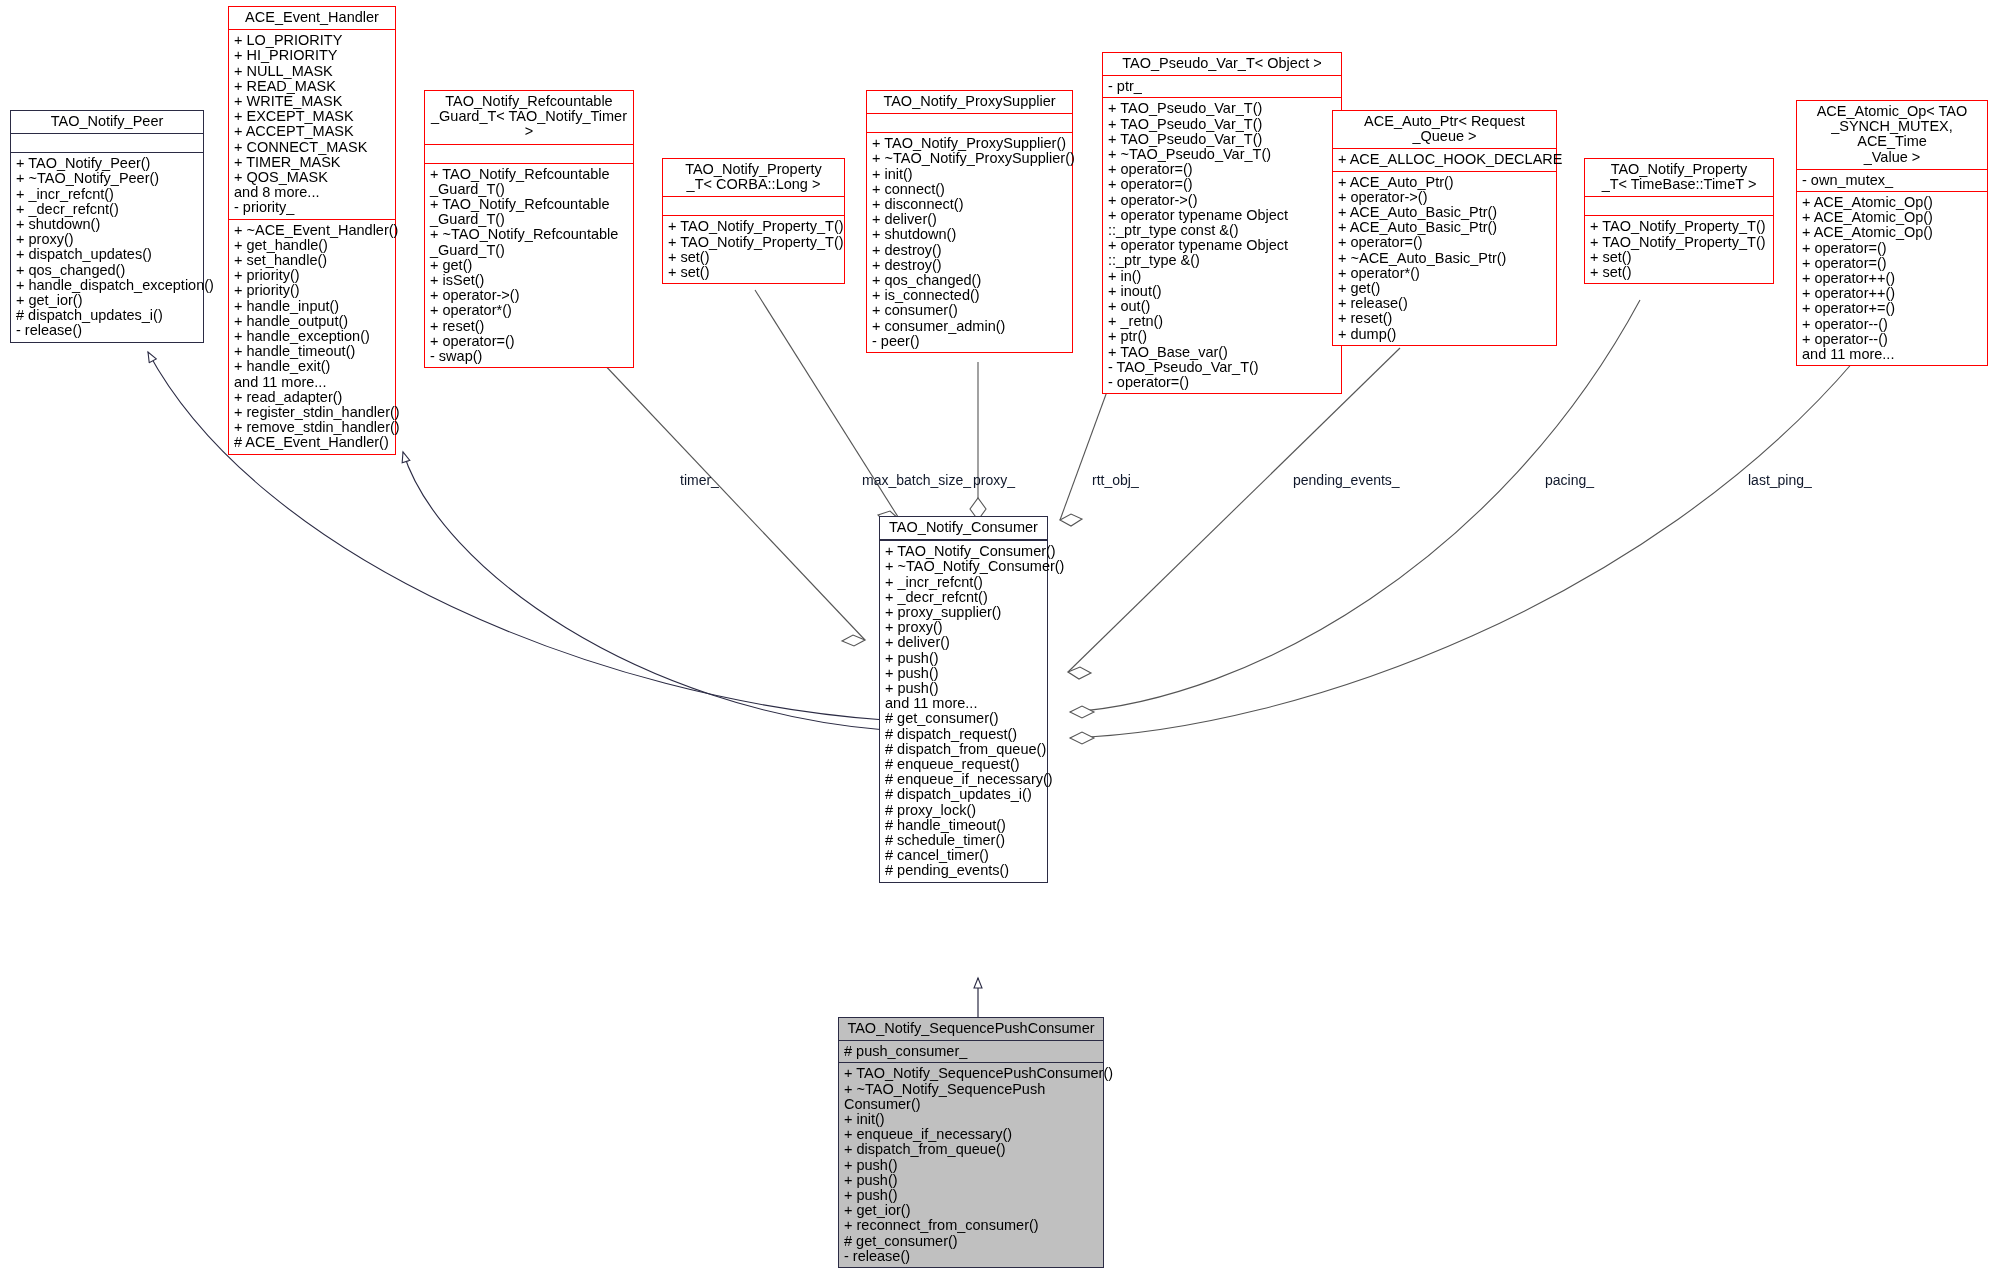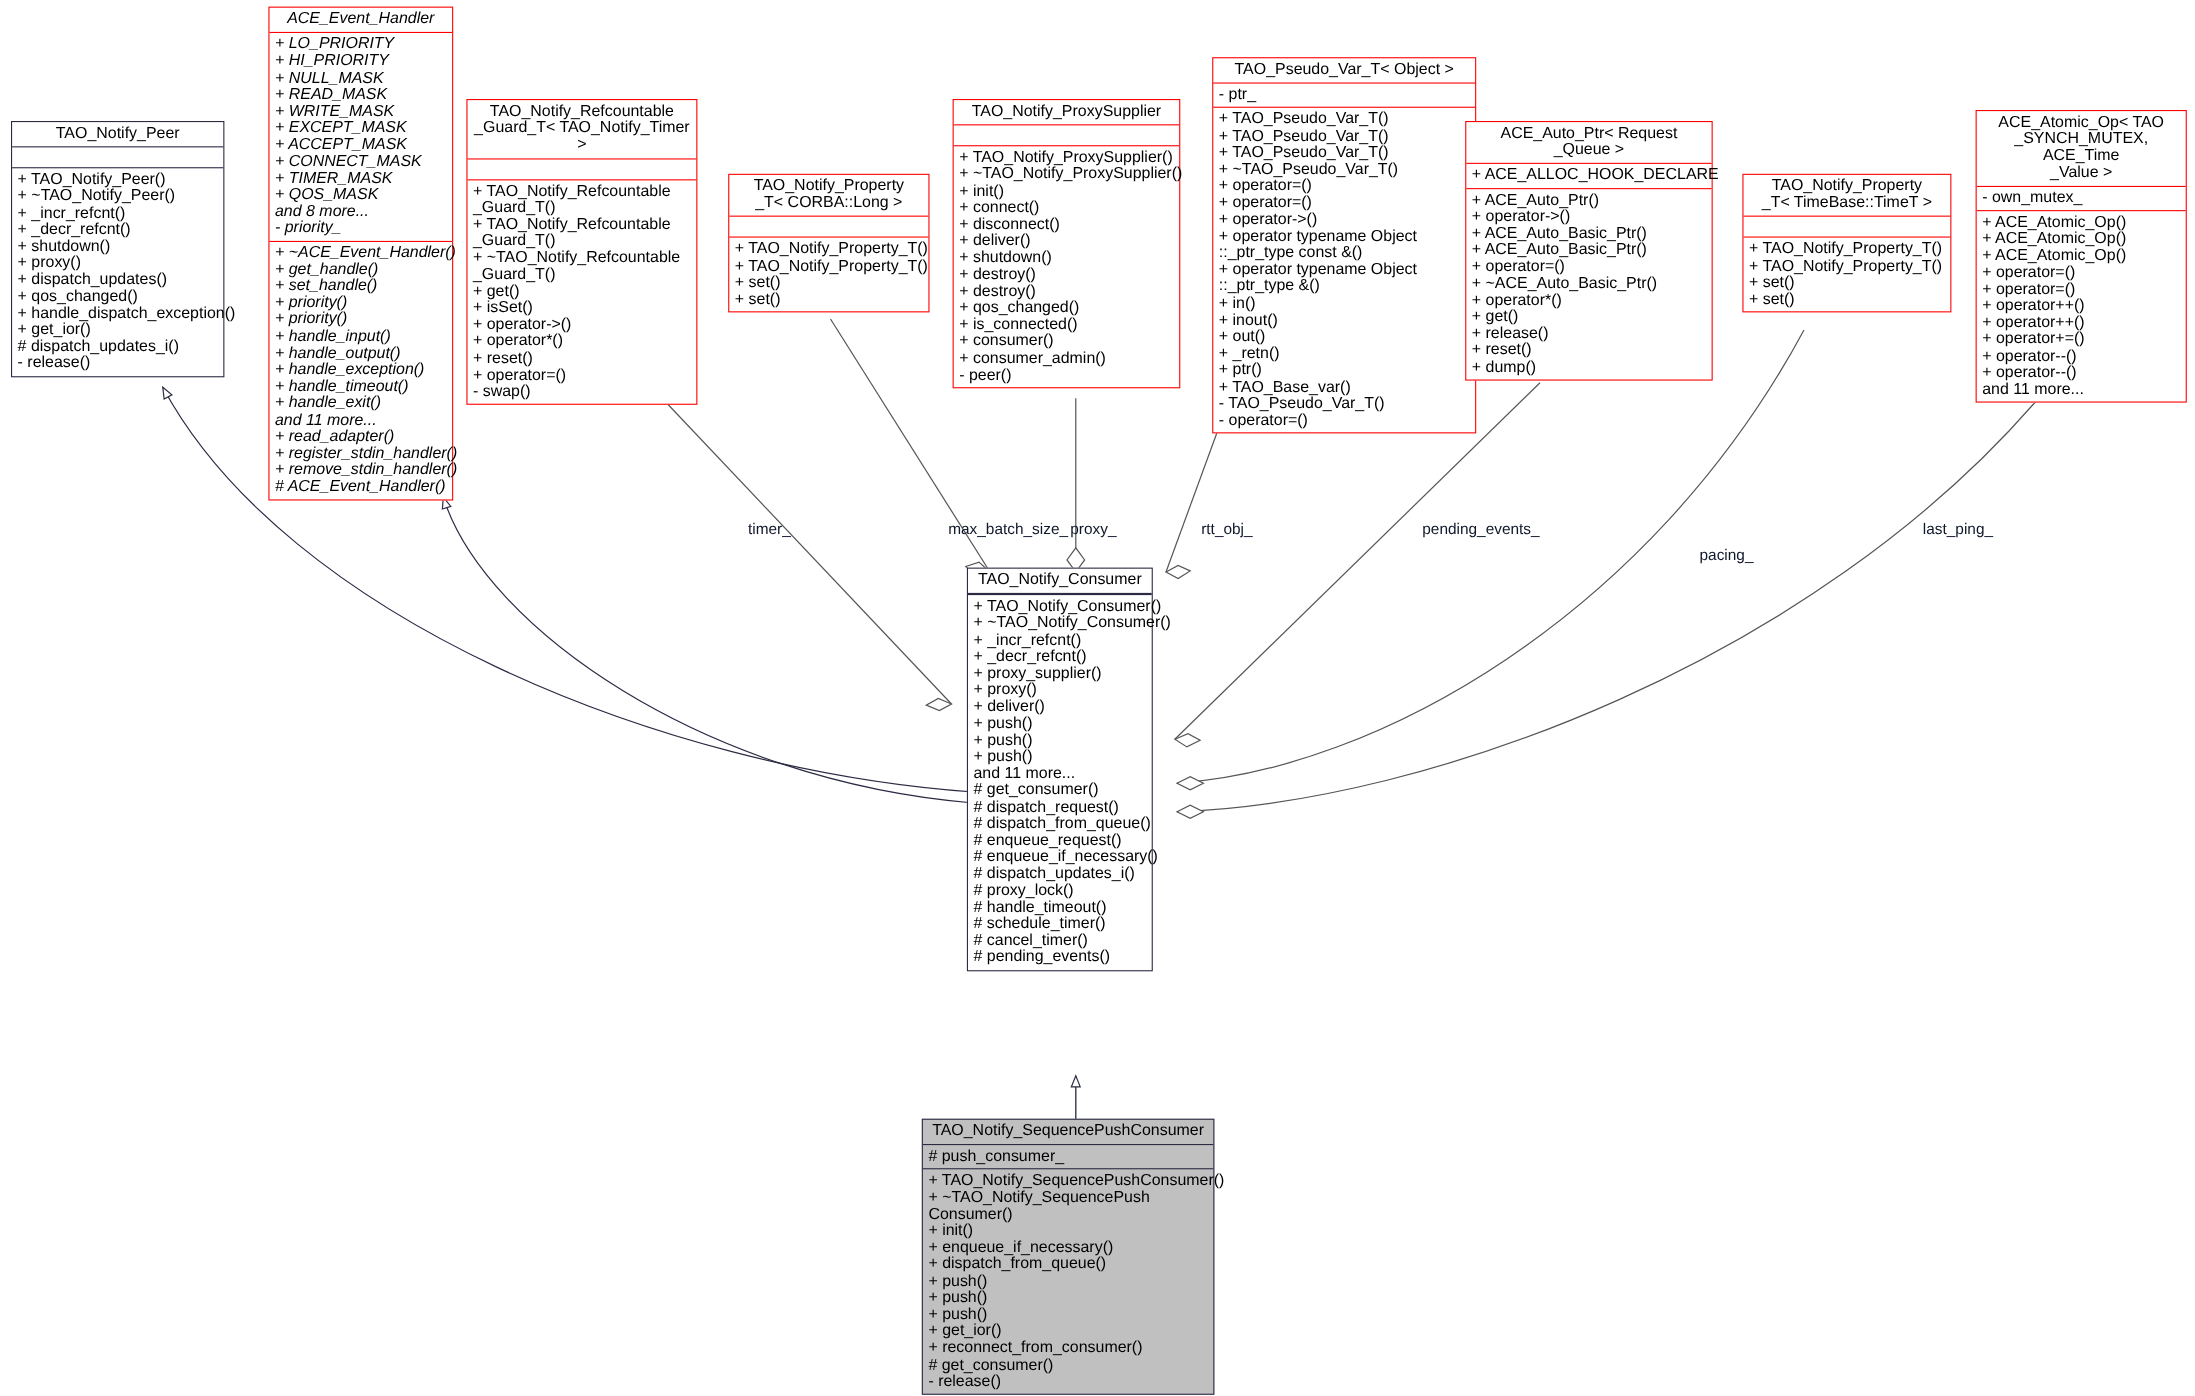--- a/index.html
+++ b/index.html
@@ -133,21 +133,21 @@
       <div class="row">+ proxy()</div>
       <div class="row">+ dispatch_updates()</div>
       <div class="row">+ qos_changed()</div>
       <div class="row">+ handle_dispatch_exception()</div>
       <div class="row">+ get_ior()</div>
       <div class="row"># dispatch_updates_i()</div>
       <div class="row">- release()</div>
     </div>
   </div>
 
-  <div class="uml" style="left:244px; top:6px; width:168px;font-style:italic;">
+  <div class="uml" style="left:228px; top:6px; width:168px;">
     <div class="title">ACE_Event_Handler</div>
     <div class="sep"></div>
     <div class="attrs">
       <div class="row">+ LO_PRIORITY</div>
       <div class="row">+ HI_PRIORITY</div>
       <div class="row">+ NULL_MASK</div>
       <div class="row">+ READ_MASK</div>
       <div class="row">+ WRITE_MASK</div>
       <div class="row">+ EXCEPT_MASK</div>
       <div class="row">+ ACCEPT_MASK</div>
@@ -380,16 +380,16 @@
       <div class="row"># get_consumer()</div>
       <div class="row">- release()</div>
     </div>
   </div>
 
   <div class="edge-label" style="left:680px; top:472px;">timer_</div>
   <div class="edge-label" style="left:862px; top:472px;">max_batch_size_</div>
   <div class="edge-label" style="left:973px; top:472px;">proxy_</div>
   <div class="edge-label" style="left:1092px; top:472px;">rtt_obj_</div>
   <div class="edge-label" style="left:1293px; top:472px;">pending_events_</div>
-  <div class="edge-label" style="left:1545px; top:496px;">pacing_</div>
+  <div class="edge-label" style="left:1545px; top:472px;">pacing_</div>
   <div class="edge-label" style="left:1748px; top:472px;">last_ping_</div>
 
 </div>
 
 </body></html>

